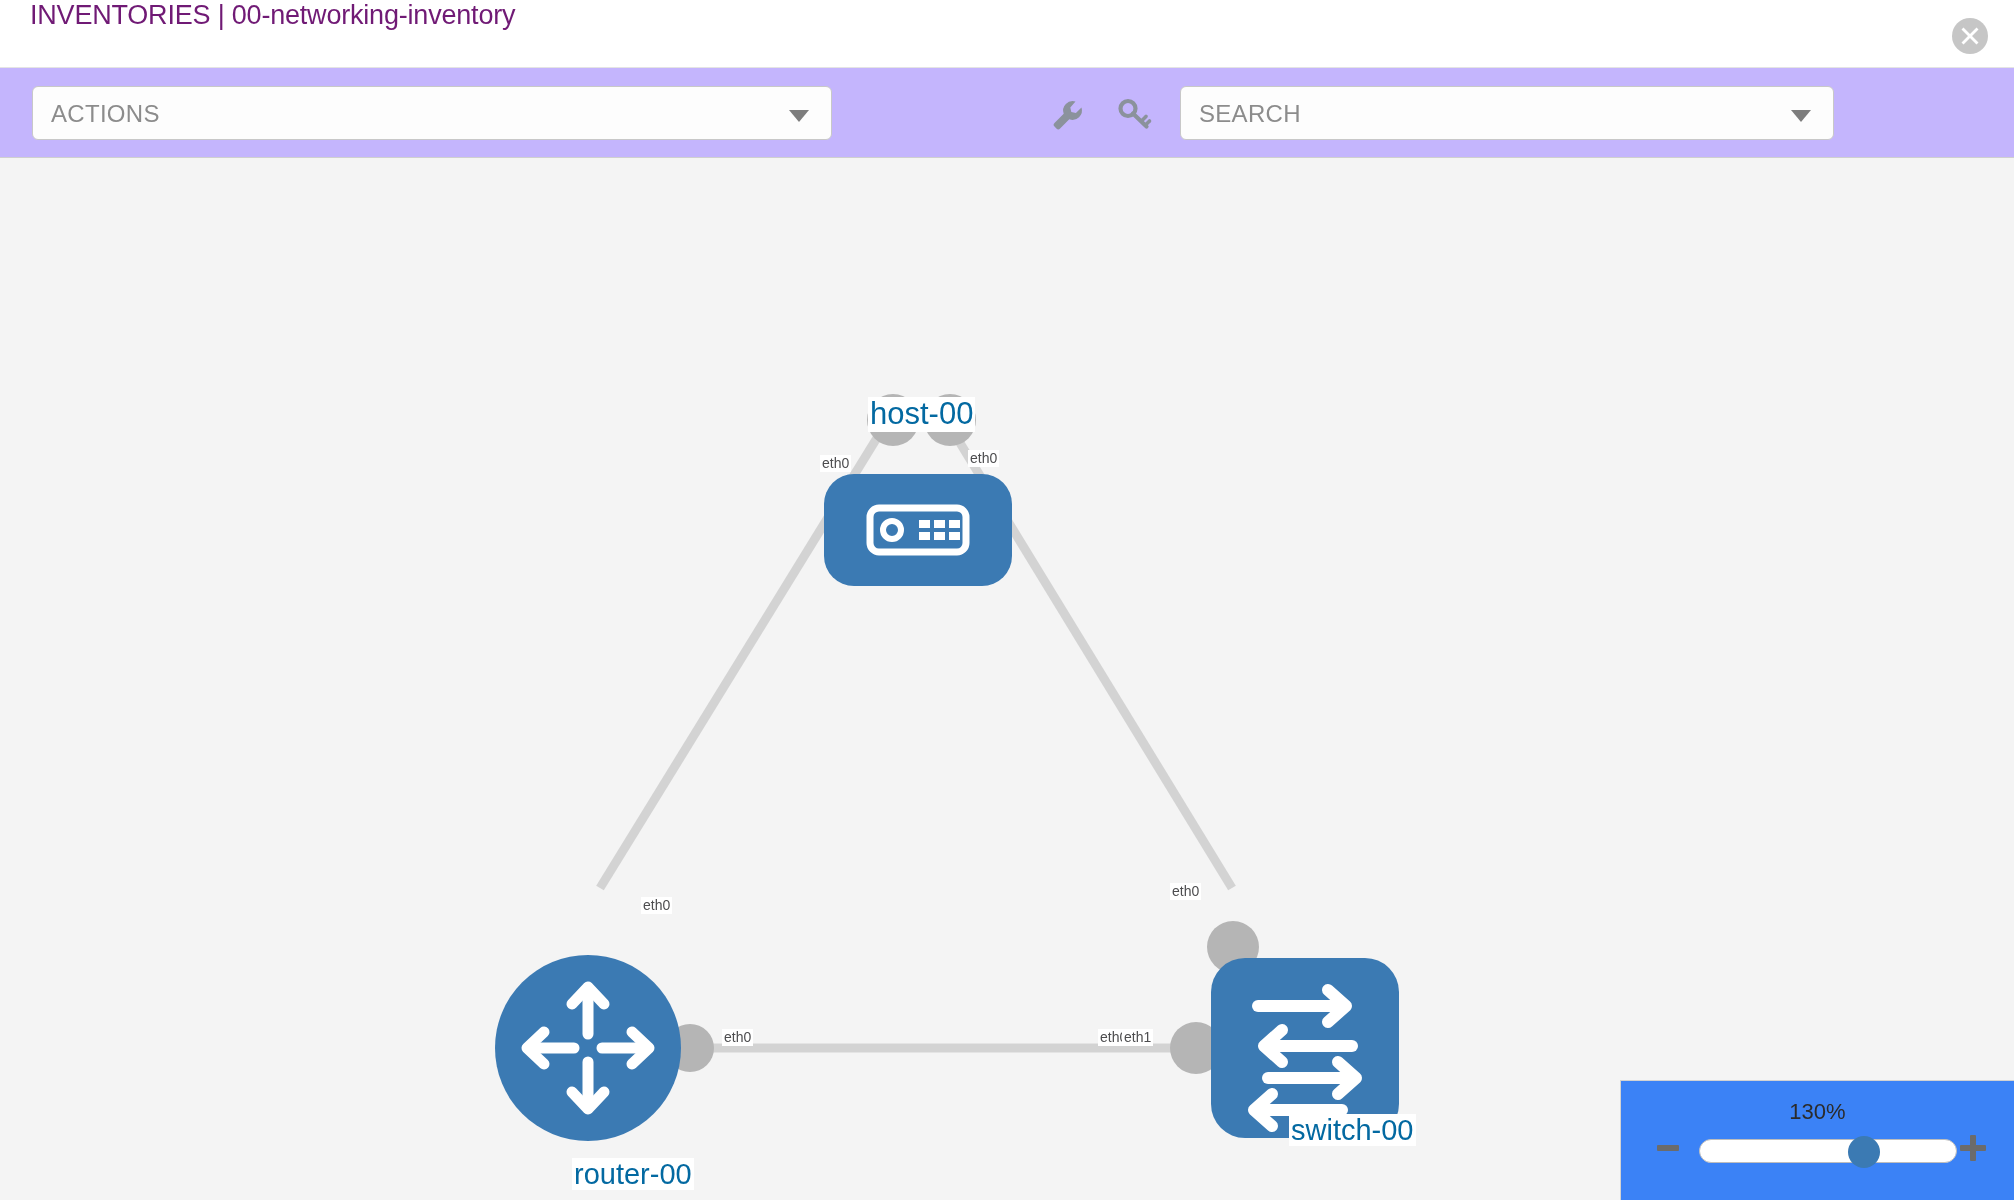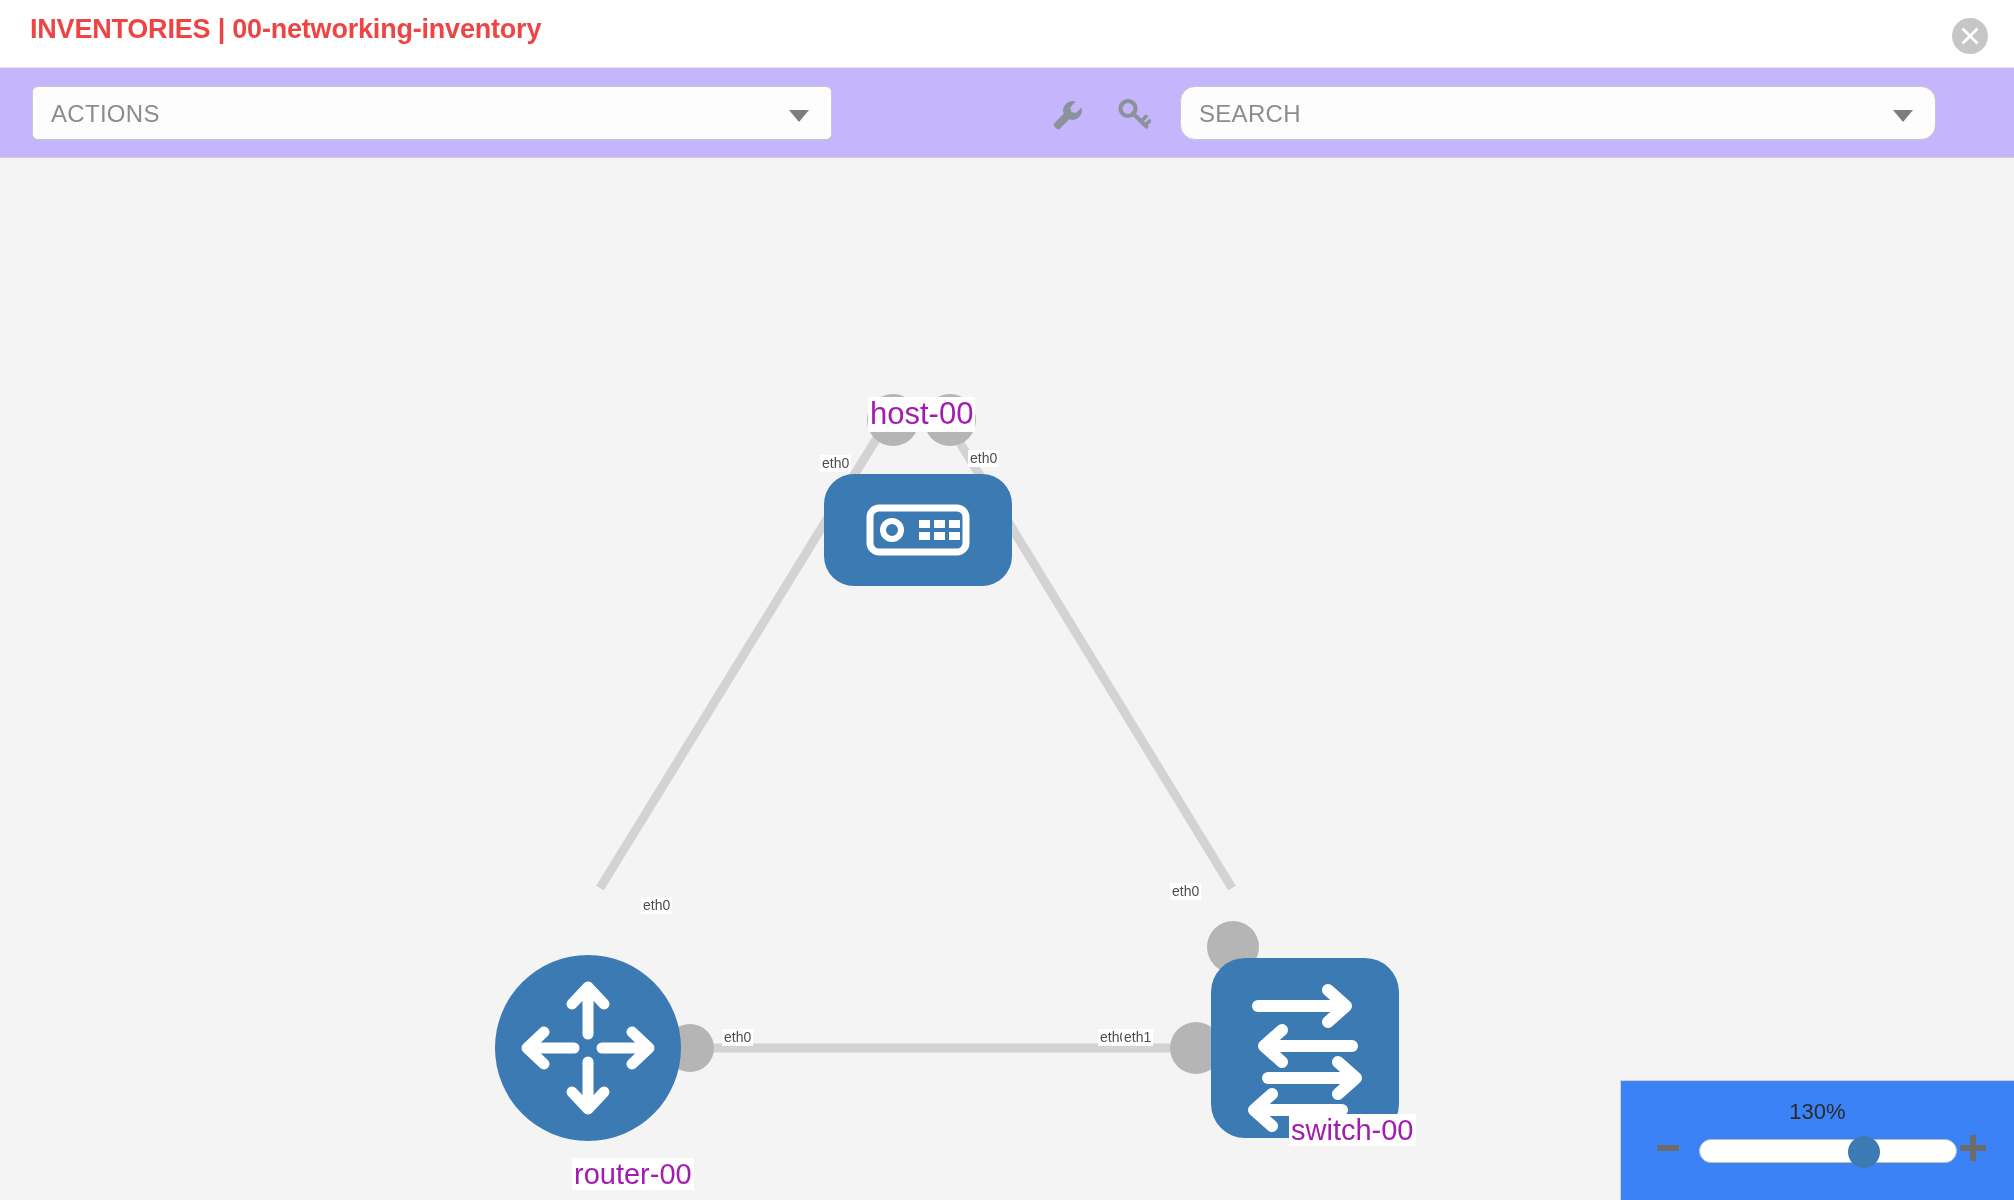--- a/index.html
+++ b/index.html
@@ -24,24 +24,24 @@
     position: absolute;
     left: 0; top: 0;
     width: 2014px;
     height: 68px;
     background: #ffffff;
     border-bottom: 1px solid #e4e4e4;
     box-sizing: border-box;
   }
   .page-title {
     position: absolute;
-    left: 30px; top: 14px;
+    left: 30px; top: 0;
     font-size: 27px;
-    font-weight: bold;
-    color: #ef4444;
+    font-weight: normal;
+    color: #701a75;
     letter-spacing: -0.2px;
     white-space: nowrap;
   }
   .close-btn {
     position: absolute;
     right: 26px; top: 18px;
     width: 36px; height: 36px;
     border-radius: 50%;
     background: #c6c6c6;
     cursor: pointer;
@@ -90,24 +90,24 @@
     width: 40px; height: 40px;
     cursor: pointer;
   }
   .tool-icon svg { display: block; }
   .wrench-icon { left: 1046px; }
   .key-icon    { left: 1114px; }
 
   .search-box {
     position: absolute;
     left: 1180px; top: 18px;
-    width: 756px; height: 54px;
+    width: 654px; height: 54px;
     background: #fdfdfd;
     border: 1px solid #c8c8c8;
-    border-radius: 15px;
+    border-radius: 6px;
     box-sizing: border-box;
     cursor: text;
   }
   .search-box .label {
     position: absolute;
     left: 18px; top: 13px;
     font-size: 24px;
     color: #8c8c8c;
     letter-spacing: 0.3px;
   }
@@ -124,21 +124,21 @@
   .topo-svg {
     position: absolute;
     left: 0; top: 0;
     width: 2014px;
     height: 1042px;
   }
 
   .node-label {
     position: absolute;
     background: #ffffff;
-    color: #a21caf;
+    color: #0369a1;
     white-space: nowrap;
     line-height: 1.05;
     padding: 1px 2px;
   }
   .label-host {
     font-size: 31px;
   }
   .label-node {
     font-size: 29px;
     margin-left: 44px;

